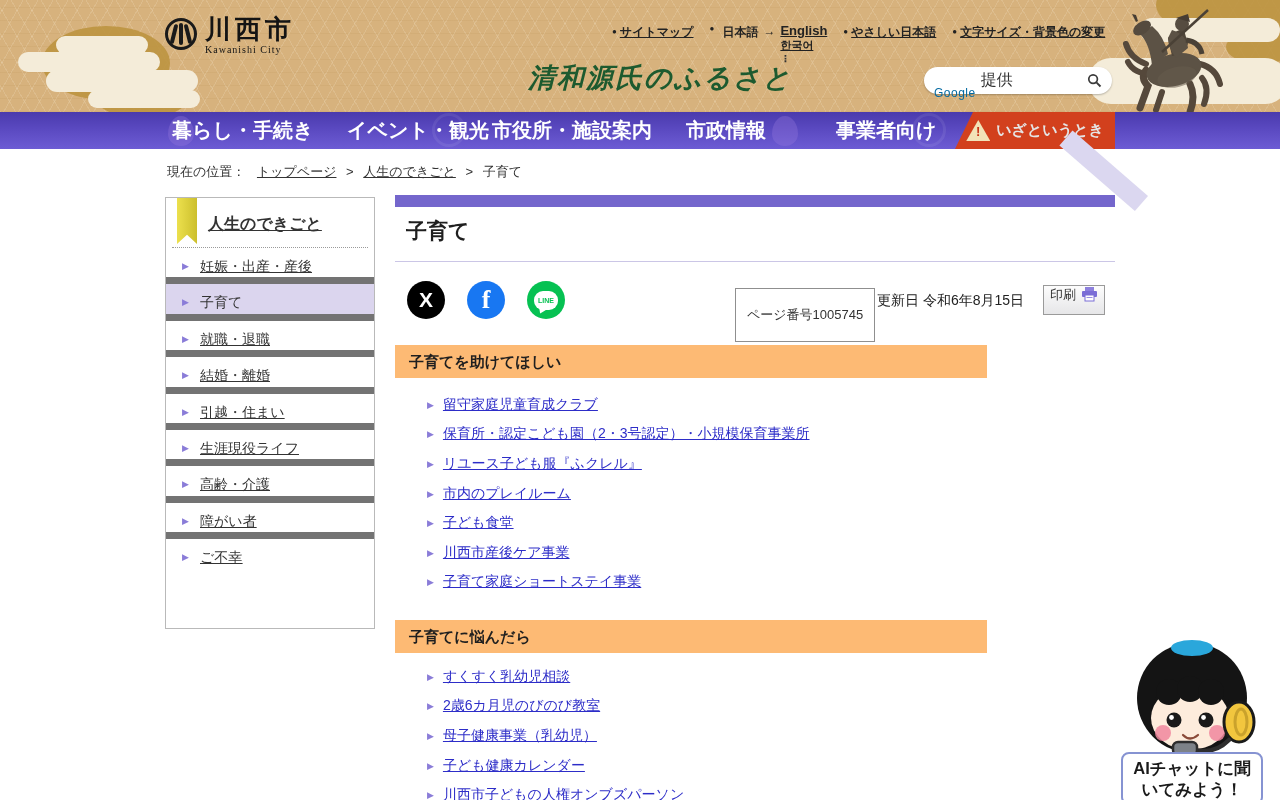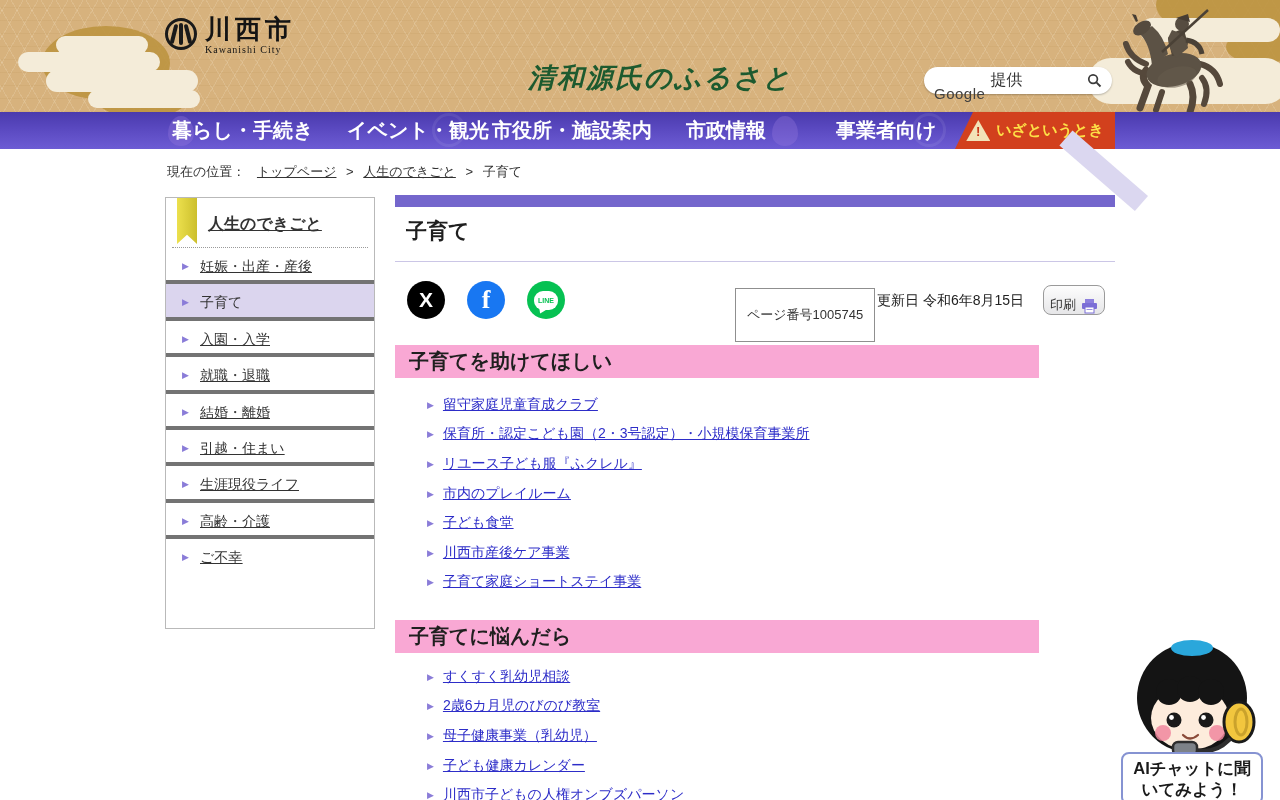--- a/index.html
+++ b/index.html
@@ -28,48 +28,48 @@
   .top-links { position:absolute; left:612px; top:24px; display:flex; align-items:flex-start; gap:16px; font-size:12px; font-weight:bold; color:#222; }
   .top-links .dot:before { content:"●"; font-size:8px; margin-right:3px; vertical-align:2px; }
   .top-links a, .link-like { color:#222; text-decoration:underline; cursor:pointer; }
   .lang-group { display:flex; align-items:flex-start; gap:5px; }
   .lang-stack { display:flex; flex-direction:column; align-items:flex-start; line-height:1.15; }
   .lang-en { font-size:13px; font-weight:bold; }
   .lang-ko { font-size:11px; }
   .lang-more:after { content:"⋮"; font-size:10px; color:#333; }
   .slogan { position:absolute; left:528px; top:60px; font-family:"DejaVu Serif","Liberation Serif",serif; font-style:italic; font-weight:bold; font-size:27px; color:#1d5a2f; letter-spacing:2px; }
   .search-pill { position:absolute; left:924px; top:67px; width:188px; height:27px; background:#fff; border-radius:14px; box-shadow:0 1px 2px rgba(0,0,0,.25); display:flex; align-items:center; padding:0 10px; cursor:text; }
-  .search-google { font-size:15px; color:#404040; letter-spacing:.5px;margin-top:25px; }
+  .search-google { font-size:12px; color:#0369a1; letter-spacing:.5px;margin-top:25px; }
   .search-teikyo { font-size:16px; color:#333; margin-left:5px; flex:1; }
   .search-mag { width:15px; height:15px; }
 
   
   .statue { position:absolute; left:1112px; top:0; width:122px; height:118px; }
 
   
   .nav { position:absolute; left:0; top:112px; width:1280px; height:37px; background:linear-gradient(180deg,#4a3aad 0%, #5a49c0 45%, #6d5cd4 100%); }
   .nav-deco { position:absolute; border:3px solid rgba(255,255,255,.08); border-radius:50%; width:34px; height:34px; top:1px; }
   .nav-leaf { position:absolute; width:26px; height:30px; top:4px; background:rgba(150,120,220,.35); border-radius:50% 50% 50% 50% / 60% 60% 40% 40%; }
   .nav-item { position:absolute; top:0; height:37px; line-height:37px; color:#fff; font-size:20px; font-weight:bold; cursor:pointer; white-space:nowrap; }
-  .nav-emergency { position:absolute; left:955px; top:0; width:160px; height:37px; background:#d2401d; clip-path:polygon(18px 0, 100% 0, 100% 100%, 0 100%); display:flex; align-items:center; justify-content:center; gap:6px; color:#fde047; font-size:15px; font-weight:bold; cursor:pointer; }
+  .nav-emergency { position:absolute; left:955px; top:0; width:160px; height:37px; background:#d2401d; clip-path:polygon(18px 0, 100% 0, 100% 100%, 0 100%); display:flex; align-items:center; justify-content:center; gap:6px; color:#e5e5e5; font-size:15px; font-weight:bold; cursor:pointer; }
   .warn-tri { width:24px; height:21px; background:#f2e3b8; clip-path:polygon(50% 0, 100% 100%, 0 100%); position:relative; }
   .warn-tri:after { content:"!"; position:absolute; left:0; right:0; top:4px; text-align:center; color:#c83418; font-size:13px; font-weight:bold; }
 
   
   .breadcrumb { position:absolute; left:167px; top:163px; font-size:13px; color:#333; }
   .breadcrumb a { color:#333; text-decoration:underline; cursor:pointer; }
   .breadcrumb .sep { margin:0 6px; }
 
   
   .sidebar { position:absolute; left:165px; top:197px; width:210px; height:432px; background:#fff; border:1px solid #b9b9b9; }
   .side-ribbon { position:absolute; left:11px; top:0; width:20px; height:46px; background:linear-gradient(90deg,#ece04d,#ccbf2d); clip-path:polygon(0 0,100% 0,100% 100%,50% 80%,0 100%); }
   .side-title { display:block; margin:16px 12px 12px 42px; font-size:16px; font-weight:bold; color:#333; text-decoration:underline; cursor:pointer; }
   .side-sep { border-top:1px dotted #9a9a9a; margin:0 6px; }
   .side-list { list-style:none; }
-  .side-item { position:relative; height:36.4px; line-height:36.4px; border-bottom:4px solid #737373; padding-left:34px; font-size:14px; cursor:pointer; }
+  .side-item { position:relative; height:36.4px; line-height:36.4px; border-bottom:7px solid #737373; padding-left:34px; font-size:14px; cursor:pointer; }
   .side-item:last-child { border-bottom:none;text-decoration:underline; }
   .side-item:before { content:"▶"; position:absolute; left:16px; top:0; color:#8a7cd8; font-size:9px; }
   .side-item a { color:#333; text-decoration:underline; }
   .side-item.active { background:#dbd5ee; }
   .side-item.active span { color:#333; text-decoration:none; }
 
   
   .main-bar { position:absolute; left:395px; top:195px; width:720px; height:12px; background:#7466cc; z-index:2; }
   .main-ribbon { position:absolute; left:1048px; top:196px; width:100px; height:20px; background:#dbd7f0; transform:rotate(41deg); transform-origin:100% 0; z-index:1; }
   .page-title { position:absolute; left:406px; top:217px; font-size:21px; font-weight:bold; color:#1f1f1f; z-index:2; }
@@ -78,23 +78,23 @@
   .share-icon { position:absolute; top:281px; width:38px; height:38px; border-radius:50%; cursor:pointer; display:flex; align-items:center; justify-content:center; }
   .icon-x { left:407px; background:#000; color:#fff; font-weight:bold; font-size:21px; }
   .icon-fb { left:467px; background:#1877f2; color:#fff; font-weight:bold; font-size:26px; font-family:"Liberation Serif","DejaVu Serif",serif; }
   .icon-line { left:527px; background:#06c152; }
   .line-bubble { width:24px; height:19px; background:#fff; border-radius:9px; position:relative; display:flex; align-items:center; justify-content:center; }
   .line-bubble:after { content:""; position:absolute; left:4px; bottom:-4px; width:0; height:0; border-left:3px solid transparent; border-right:5px solid transparent; border-top:6px solid #fff; transform:rotate(18deg); }
   .line-bubble span { color:#06c152; font-size:7px; font-weight:bold; letter-spacing:0; }
 
   .pagenum-box { position:absolute; left:735px; top:288px; border:1px solid #8f8f8f; background:#fff; font-size:13px; color:#333; padding:17px 11px; }
   .updated { position:absolute; left:877px; top:292px; font-size:14px; color:#222; }
-  .print-btn { position:absolute; left:1043px; top:285px; width:62px; height:30px; border:1px solid #9a9a9a; background:linear-gradient(180deg,#fdfdfd,#e6e6e8); display:flex; align-items:flex-end; justify-content:center; gap:5px; font-size:13px; color:#333; cursor:pointer; border-radius:8px; }
-
-  .section-banner { position:absolute; left:395px; width:644px; height:33px; background:#f9a8d4; font-size:20px; font-weight:bold; color:#1f1f1f; line-height:33px; padding-left:14px; }
+  .print-btn { position:absolute; left:1043px; top:285px; width:62px; height:30px; border:1px solid #9a9a9a; background:linear-gradient(180deg,#fdfdfd,#e6e6e8); display:flex; align-items:flex-start; justify-content:center; gap:5px; font-size:13px; color:#333; cursor:pointer; border-radius:0; }
+
+  .section-banner { position:absolute; left:395px; width:592px; height:33px; background:#fdba74; font-size:15px; font-weight:bold; color:#1f1f1f; line-height:33px; padding-left:14px; }
   .banner-1 { top:345px; }
   .banner-2 { top:620px; }
   .link-list { position:absolute; left:427px; list-style:none; }
   .list-1 { top:390px; }
   .list-2 { top:662px; }
   .link-list li { height:29.6px; display:flex; align-items:center; }
   .link-list li:before { content:"▶"; color:#8a7cd8; font-size:9px; margin-right:9px; }
   .link-list a { color:#2d2dc8; text-decoration:underline; font-size:14px; cursor:pointer; }
 
   
@@ -127,20 +127,34 @@
     <div class="logo-wrap">
       <div class="logo-emblem">
           <div class="mid"></div>
         </div>
       <div class="logo-text">
         <div class="logo-city">川西市</div>
         <div class="logo-en">Kawanishi City</div>
       </div>
     </div>
 
+    <div class="top-links">
+      <span class="dot"><a>サイトマップ</a></span>
+      <span class="dot lang-group">
+        <span style="font-weight:bold;">日本語</span>
+        <span>→</span>
+        <span class="lang-stack">
+          <span class="lang-en link-like">English</span>
+          <span class="lang-ko link-like">한국어</span>
+          <span class="lang-more"></span>
+        </span>
+      </span>
+      <span class="dot"><a>やさしい日本語</a></span>
+      <span class="dot"><a>文字サイズ・背景色の変更</a></span>
+    </div>
 
     <div class="slogan">清和源氏のふるさと</div>
 
     <div class="search-pill">
       <span class="search-google">Google</span>
       <span class="search-teikyo">提供</span>
       <svg class="search-mag" viewBox="0 0 16 16">
         <circle cx="6.5" cy="6.5" r="4.6" fill="none" stroke="#3a3a3a" stroke-width="1.8"></circle>
         <line x1="10" y1="10" x2="14.4" y2="14.4" stroke="#3a3a3a" stroke-width="2"></line>
       </svg>
@@ -195,26 +209,26 @@
     <span>子育て</span>
   </div>
 
   <div class="sidebar">
     <div class="side-ribbon"></div>
     <a class="side-title">人生のできごと</a>
     <div class="side-sep"></div>
     <ul class="side-list">
       <li class="side-item"><a>妊娠・出産・産後</a></li>
       <li class="side-item active"><span>子育て</span></li>
-      <li class="side-item"><a>入園・入学</a></li>
       <li class="side-item"><a>就職・退職</a></li>
       <li class="side-item"><a>結婚・離婚</a></li>
       <li class="side-item"><a>引越・住まい</a></li>
       <li class="side-item"><a>生涯現役ライフ</a></li>
       <li class="side-item"><a>高齢・介護</a></li>
+      <li class="side-item"><a>障がい者</a></li>
       <li class="side-item"><a>ご不幸</a></li>
     </ul>
   </div>
 
   <div class="main-ribbon"></div>
   <div class="main-bar"></div>
   <h1 class="page-title">子育て</h1>
   <div class="title-underline"></div>
 
   <div class="share-icon icon-x">

